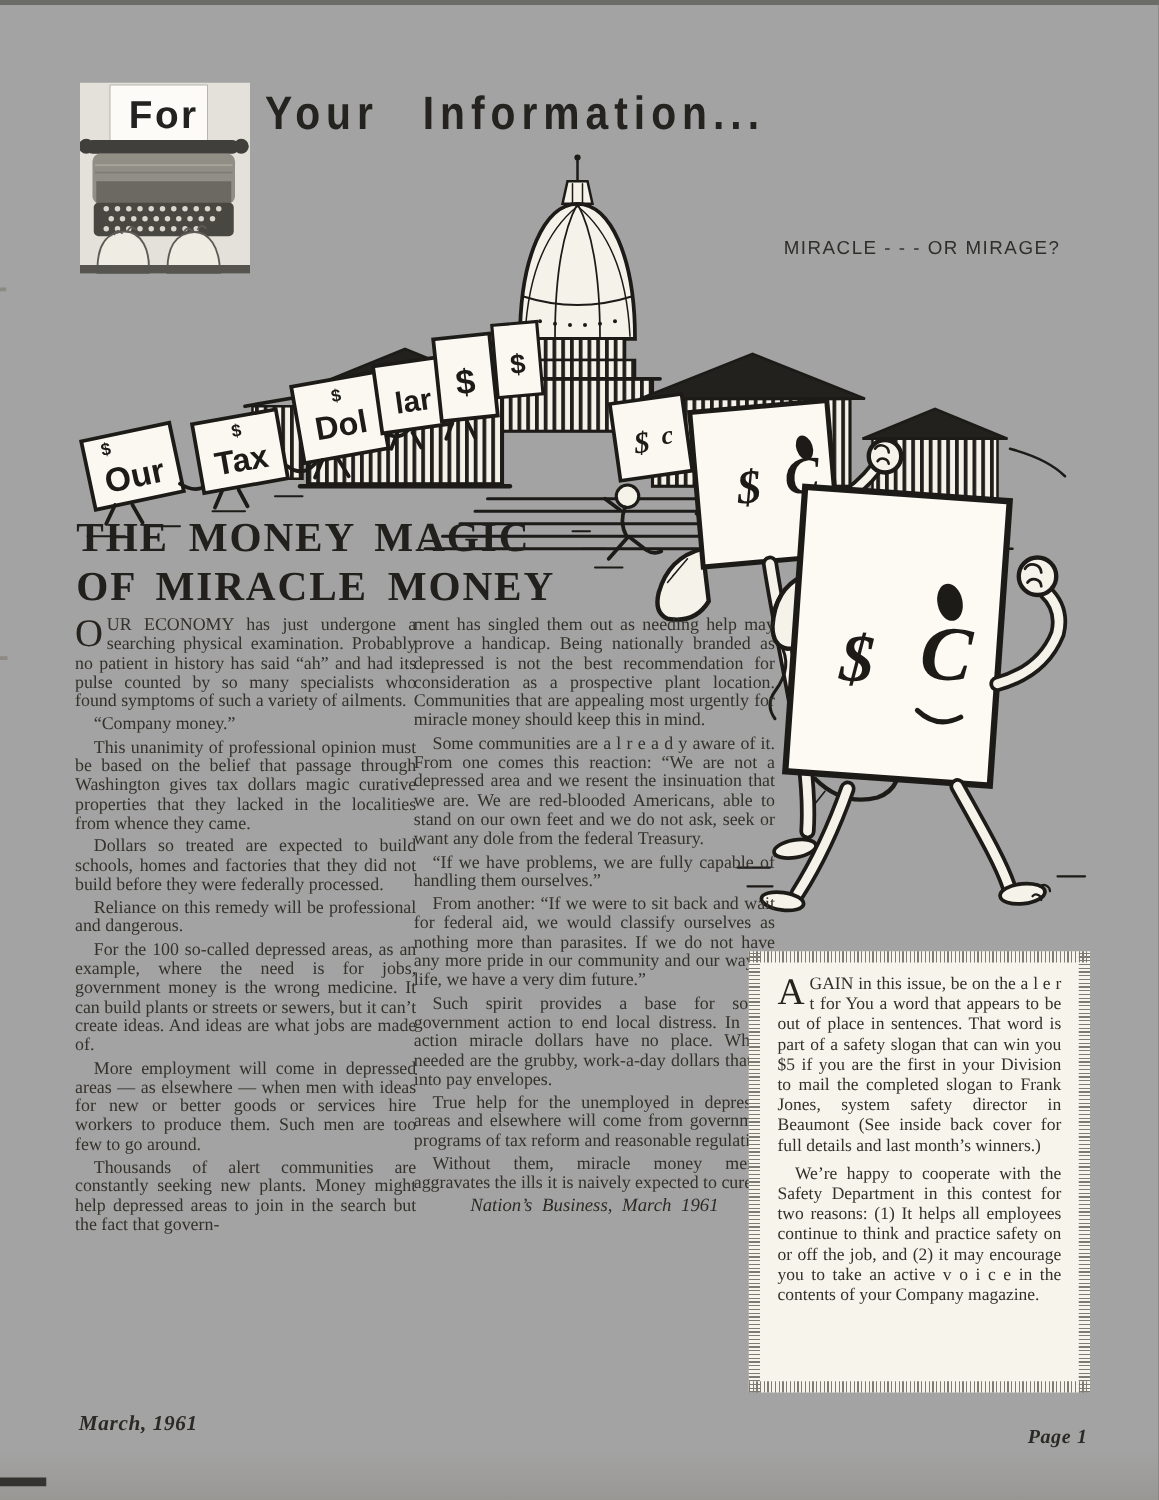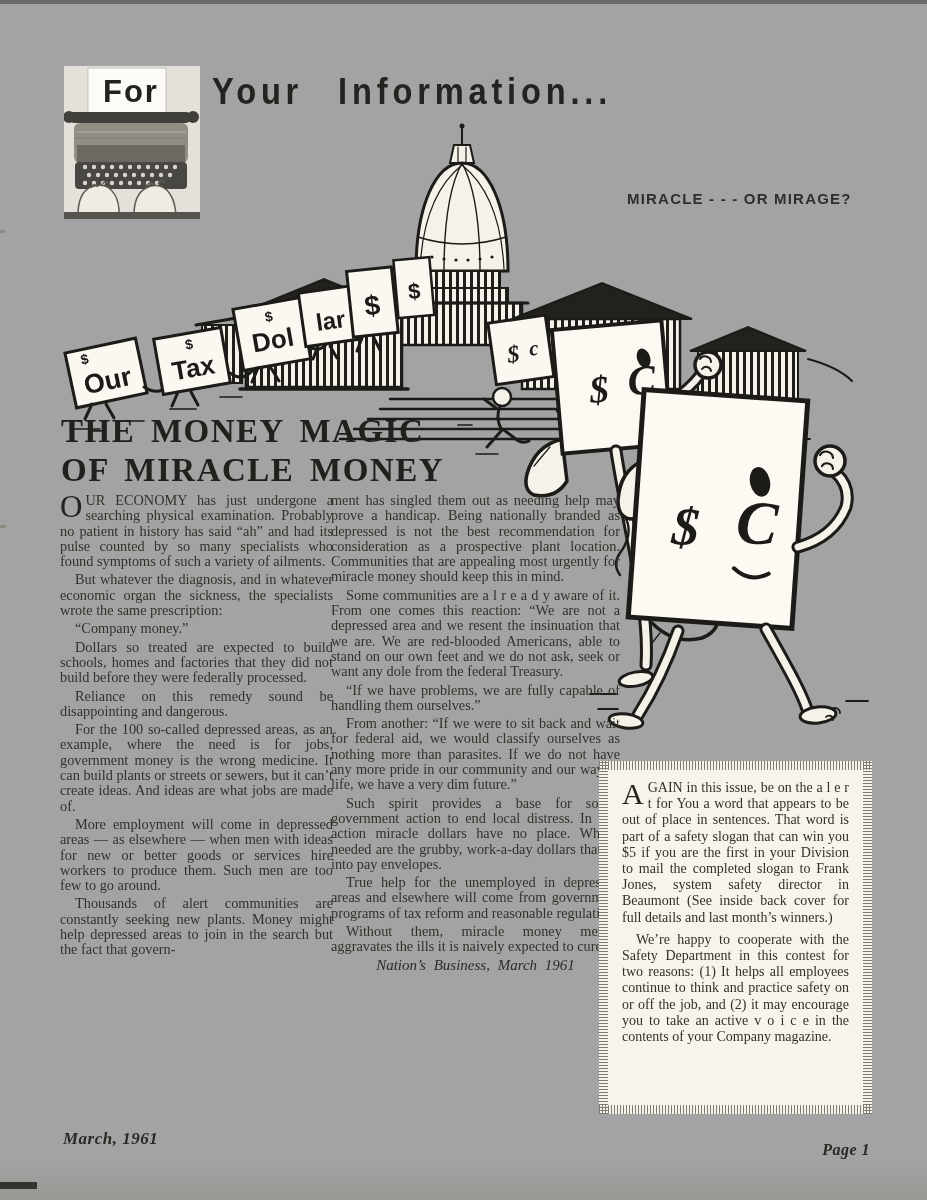--- a/index.html
+++ b/index.html
@@ -12,21 +12,21 @@
       font-family:"Liberation Sans",sans-serif;font-weight:bold;font-size:31px;
       letter-spacing:2px;color:#232220;background:#fcfbf7;padding:0 6px 2px 4px;}
   .masthead-title{position:absolute;left:212px;top:66px;z-index:2;
       font-family:"Liberation Sans",sans-serif;font-weight:bold;font-size:34px;
       letter-spacing:5px;word-spacing:22px;color:#242320;
       transform:scale(.96,1.1);transform-origin:left top;white-space:nowrap;}
 
   
   .art{position:absolute;left:50px;top:105px;width:830px;height:625px;pointer-events:none;}
   .ill-caption{position:absolute;left:627px;top:186px;
-      font-family:"Liberation Sans",sans-serif;font-weight:bold;font-size:15px;
+      font-family:"Liberation Sans",sans-serif;font-weight:normal;font-size:15px;
       letter-spacing:1.2px;color:#302e2b;white-space:nowrap;}
   .marker{font-family:"Liberation Sans",sans-serif;font-weight:bold;fill:#1c1b18;text-anchor:middle;}
   .money{font-family:"Liberation Serif",serif;font-weight:bold;font-style:italic;fill:#1c1b18;text-anchor:middle;}
 
   
   .article-title{position:absolute;left:61px;top:408px;font-weight:bold;font-size:33px;
       line-height:39px;letter-spacing:1.5px;word-spacing:6px;color:#22201c;white-space:nowrap;}
   .body-col{position:absolute;top:489px;text-align:justify;font-size:14.3px;
       line-height:15.3px;color:#34312b;}
   .col1{left:60px;width:273px;}
@@ -268,24 +268,24 @@
   <div class="ill-caption">MIRACLE - - - OR MIRAGE?</div>
 
   <div class="article-title">
     <div>THE MONEY MAGIC</div>
     <div>OF MIRACLE MONEY</div>
   </div>
 
   <div class="body-col col1">
     <p class="first"><span class="dropcap">O</span><span>UR ECONOMY</span><span> has just undergone a searching physical examination. Probably no patient in history has said “ah” and had its pulse counted by so many specialists who found symptoms of such a variety of ailments.</span></p>
     <div class="plist">
-        <p>But whatever the diagnosis, and in whatever economic organ the sickness, the specialists wrote the same prescription:</p>
         <p>“Company money.”</p>
+        <p>This unanimity of professional opinion must be based on the belief that passage through Washington gives tax dollars magic curative properties that they lacked in the localities from whence they came.</p>
         <p>Dollars so treated are expected to build schools, homes and factories that they did not build before they were federally processed.</p>
-        <p>Reliance on this remedy sound be disappointing and dangerous.</p>
+        <p>Reliance on this remedy will be professional and dangerous.</p>
         <p>For the 100 so-called depressed areas, as an example, where the need is for jobs, government money is the wrong medicine. It can build plants or streets or sewers, but it can’t create ideas. And ideas are what jobs are made of.</p>
         <p>More employment will come in depressed areas — as elsewhere — when men with ideas for new or better goods or services hire workers to produce them. Such men are too few to go around.</p>
         <p>Thousands of alert communities are constantly seeking new plants. Money might help depressed areas to join in the search but the fact that govern-</p>
       </div>
   </div>
 
   <div class="body-col col2">
     <div class="plist">
         <p>ment has singled them out as needing help may prove a handicap. Being nationally branded as depressed is not the best recommendation for consideration as a prospective plant location. Communities that are appealing most urgently for miracle money should keep this in mind.</p>
         <p>Some communities are a l r e a d y aware of it. From one comes this reaction: “We are not a depressed area and we resent the insinuation that we are. We are red-blooded Americans, able to stand on our own feet and we do not ask, seek or want any dole from the federal Treasury.</p>

